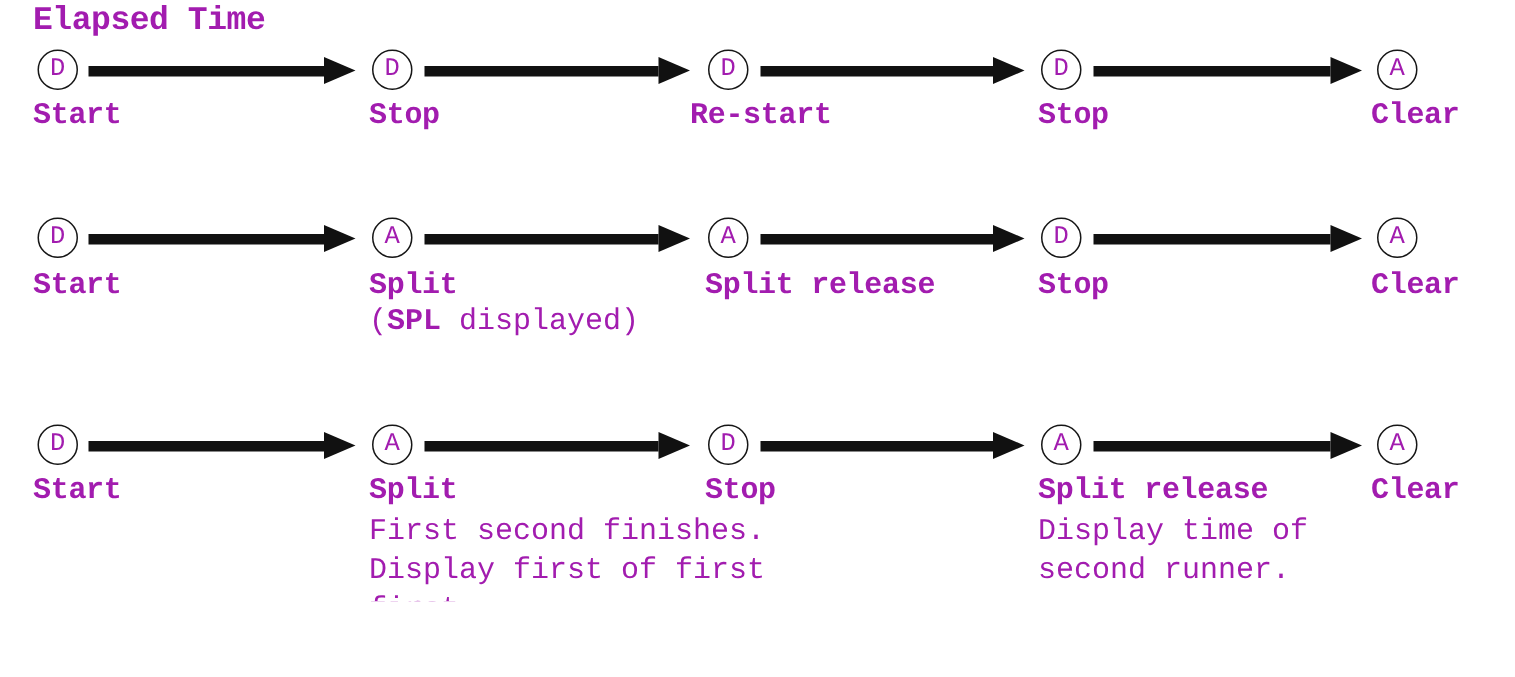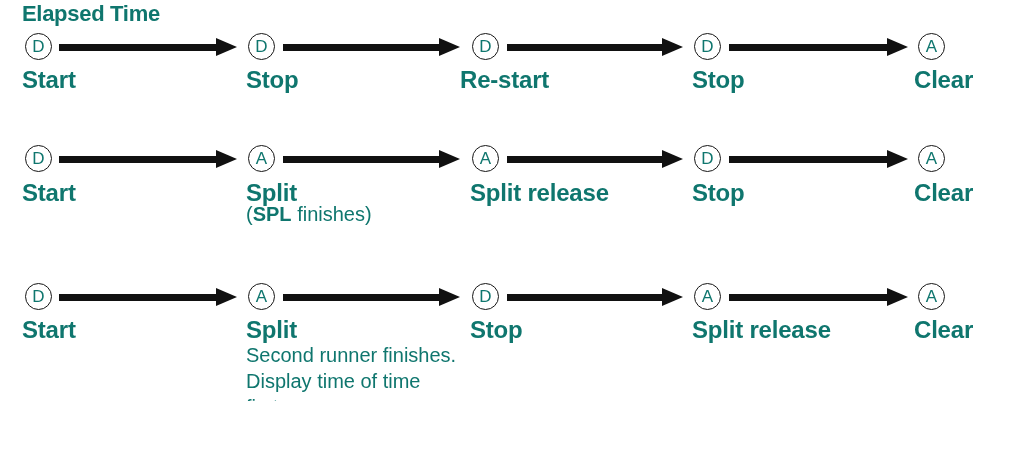--- a/index.html
+++ b/index.html
@@ -2,22 +2,22 @@
 <html><head>
 <meta charset="utf-8">
 <style>
   * { margin: 0; padding: 0; box-sizing: border-box; }
   html, body { background: #ffffff; }
   .page {
     position: relative;
     width: 1010px;
     height: 401px;
     background: #ffffff;
-    color: #0f766e;
-    font-family: Liberation Sans, sans-serif;
+    color: #a21caf;
+    font-family: Liberation Mono, monospace;
     overflow: hidden;
   }
   .heading {
     position: absolute;
     font-size: 22px;
     font-weight: 700;
     letter-spacing: -0.3px;
     white-space: nowrap;
   }
   .circle {
@@ -28,21 +28,21 @@
     border-radius: 50%;
     display: flex;
     align-items: center;
     justify-content: center;
     font-size: 17px;
     font-weight: 400;
     line-height: 1;
   }
   .step-label {
     position: absolute;
-    font-size: 24px;
+    font-size: 20px;
     font-weight: 700;
     letter-spacing: -0.2px;
     white-space: nowrap;
   }
   .note {
     position: absolute;
     font-size: 20px;
     font-weight: 400;
     white-space: nowrap;
   }
@@ -147,21 +147,21 @@
       <div class="shaft"></div>
       <div class="head"></div>
     </div>
 
   <div class="step-label" style="left:22px; top:179px">Start</div>
   <div class="step-label" style="left:246px; top:179px">Split</div>
   <div class="step-label" style="left:470px; top:179px">Split release</div>
   <div class="step-label" style="left:692px; top:179px">Stop</div>
   <div class="step-label" style="left:914px; top:179px">Clear</div>
 
-  <div class="note" style="left:246px; top:203px"><span>(</span><b>SPL</b><span> finishes)</span></div>
+  <div class="note" style="left:246px; top:203px"><span>(</span><b>SPL</b><span> displayed)</span></div>
 
 
   <span class="circle" style="left:25px; top:283px">
     <span>D</span>
   </span>
   <span class="circle" style="left:248px; top:283px">
     <span>A</span>
   </span>
   <span class="circle" style="left:472px; top:283px">
     <span>D</span>
@@ -190,18 +190,22 @@
       <div class="head"></div>
     </div>
 
   <div class="step-label" style="left:22px; top:316px">Start</div>
   <div class="step-label" style="left:246px; top:316px">Split</div>
   <div class="step-label" style="left:470px; top:316px">Stop</div>
   <div class="step-label" style="left:692px; top:316px">Split release</div>
   <div class="step-label" style="left:914px; top:316px">Clear</div>
 
   <div class="desc" style="left:246px; top:342px">
-    <div>Second runner finishes.</div>
-    <div>Display time of time</div>
+    <div>First second finishes.</div>
+    <div>Display first of first</div>
     <div>first.</div>
   </div>
+  <div class="desc" style="left:692px; top:342px">
+    <div>Display time of</div>
+    <div>second runner.</div>
+  </div>
 
 </div>
 
 </body></html>

